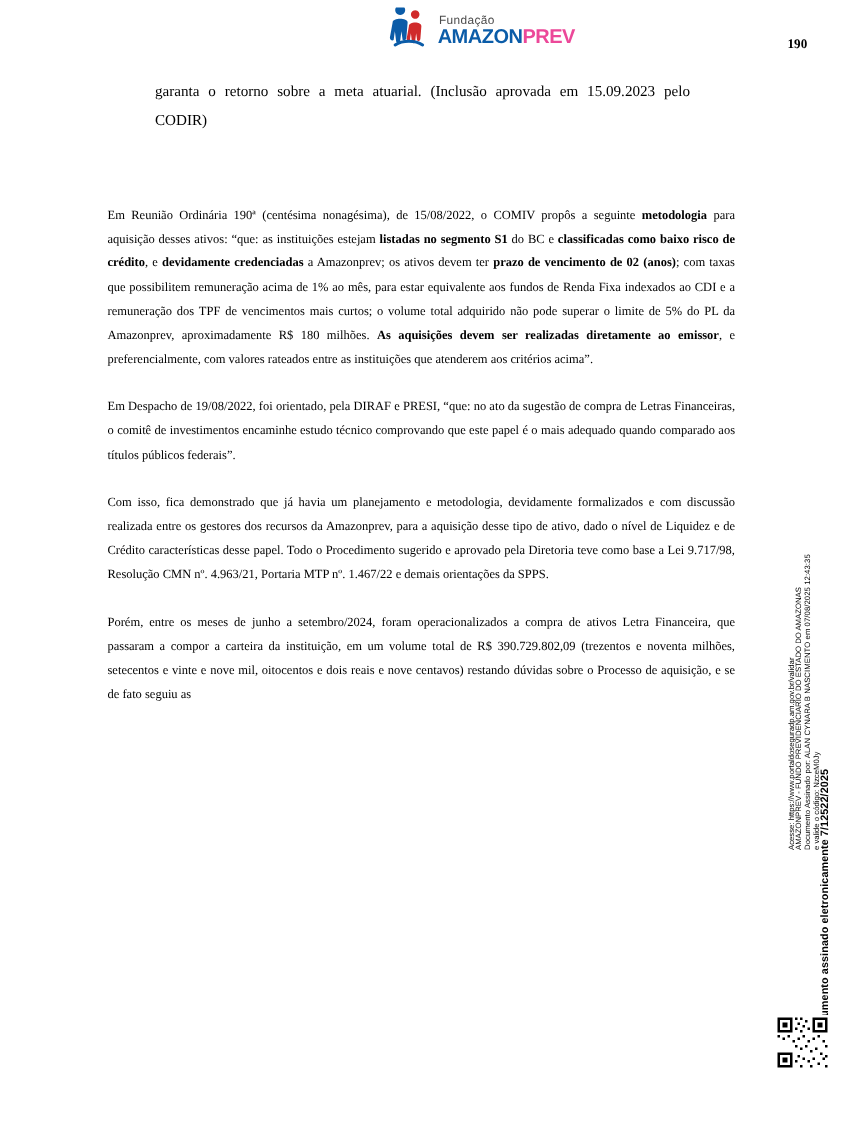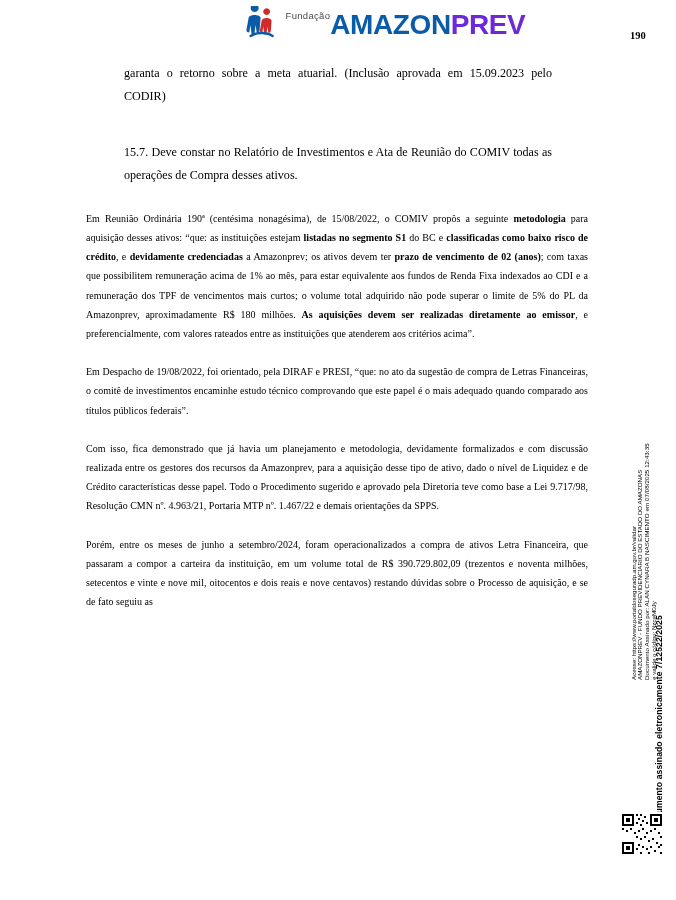--- a/index.html
+++ b/index.html
@@ -33,42 +33,42 @@
     align-items: center;
     gap: 6px;
   }
   .logo-mark {
     width: 34px;
     height: 38px;
     position: relative;
   }
   .logo-text {
     display: flex;
-    flex-direction: row;
+    flex-direction: column;
     align-items: flex-start;
     line-height: 1;
     justify-content: center;
   }
   .logo-fundacao {
     font-family: "Liberation Sans", sans-serif;
     font-size: 9.5px;
     color: #4a4a4a;
     letter-spacing: 0.3px;
     margin-bottom: 1px;
     margin-left: 1px;
   }
   .logo-word {
     font-family: "Liberation Sans", sans-serif;
     font-weight: bold;
-    font-size: 28px;
+    font-size: 16px;
     letter-spacing: -0.4px;
     display: flex;
   }
   .logo-word .amazon { color: #0b5ca8; }
-  .logo-word .prev { color: #6d28d9; }
+  .logo-word .prev { color: #ec4899; }
 
   .page-number {
     position: absolute;
     top: 30px;
     left: 630px;
     font-family: "Liberation Serif", serif;
     font-size: 10.5px;
     font-weight: bold;
     color: #000;
   }
@@ -182,21 +182,20 @@
 
 <div class="page-number">190</div>
 
 <div class="doc">
 
   <div class="indent-block">
     <p>garanta o retorno sobre a meta atuarial. (Inclusão aprovada em 15.09.2023 pelo CODIR)</p>
     <div class="gap-sm"></div>
     <div class="gap-sm"></div>
     <div class="gap-sm"></div>
-    <p>15.7. Deve constar no Relatório de Investimentos e Ata de Reunião do COMIV todas as operações de Compra desses ativos.</p>
   </div>
 
   <div class="gap-lg"></div>
   <p><span>Em Reunião Ordinária 190ª (centésima nonagésima), de 15/08/2022, o COMIV propôs a seguinte </span><b>metodologia</b><span> para aquisição desses ativos: “que: as instituições estejam </span><b>listadas no segmento S1</b><span> do BC e </span><b>classificadas como baixo risco de crédito</b><span>, e </span><b>devidamente credenciadas</b><span> a Amazonprev; os ativos devem ter </span><b>prazo de vencimento de 02 (anos)</b><span>; com taxas que possibilitem remuneração acima de 1% ao mês, para estar equivalente aos fundos de Renda Fixa indexados ao CDI e a remuneração dos TPF de vencimentos mais curtos; o volume total adquirido não pode superar o limite de 5% do PL da Amazonprev, aproximadamente R$ 180 milhões. </span><b>As aquisições devem ser realizadas diretamente ao emissor</b><span>, e preferencialmente, com valores rateados entre as instituições que atenderem aos critérios acima”.</span></p>
 
   <div class="gap-md"></div>
   <p><span>Em Despacho de 19/08/2022, foi orientado, pela DIRAF e PRESI, “que: no ato da sugestão de compra de Letras Financeiras, o comitê de investimentos encaminhe estudo técnico comprovando que este papel é o mais adequado quando comparado aos títulos públicos federais”.</span></p>
 
   <div class="gap-md"></div>
   <p><span>Com isso, fica demonstrado que já havia um planejamento e metodologia, devidamente formalizados e com discussão realizada entre os gestores dos recursos da Amazonprev, para a aquisição desse tipo de ativo, dado o nível de Liquidez e de Crédito características desse papel. Todo o Procedimento sugerido e aprovado pela Diretoria teve como base a Lei 9.717/98, Resolução CMN nº. 4.963/21, Portaria MTP nº. 1.467/22 e demais orientações da SPPS.</span></p>

